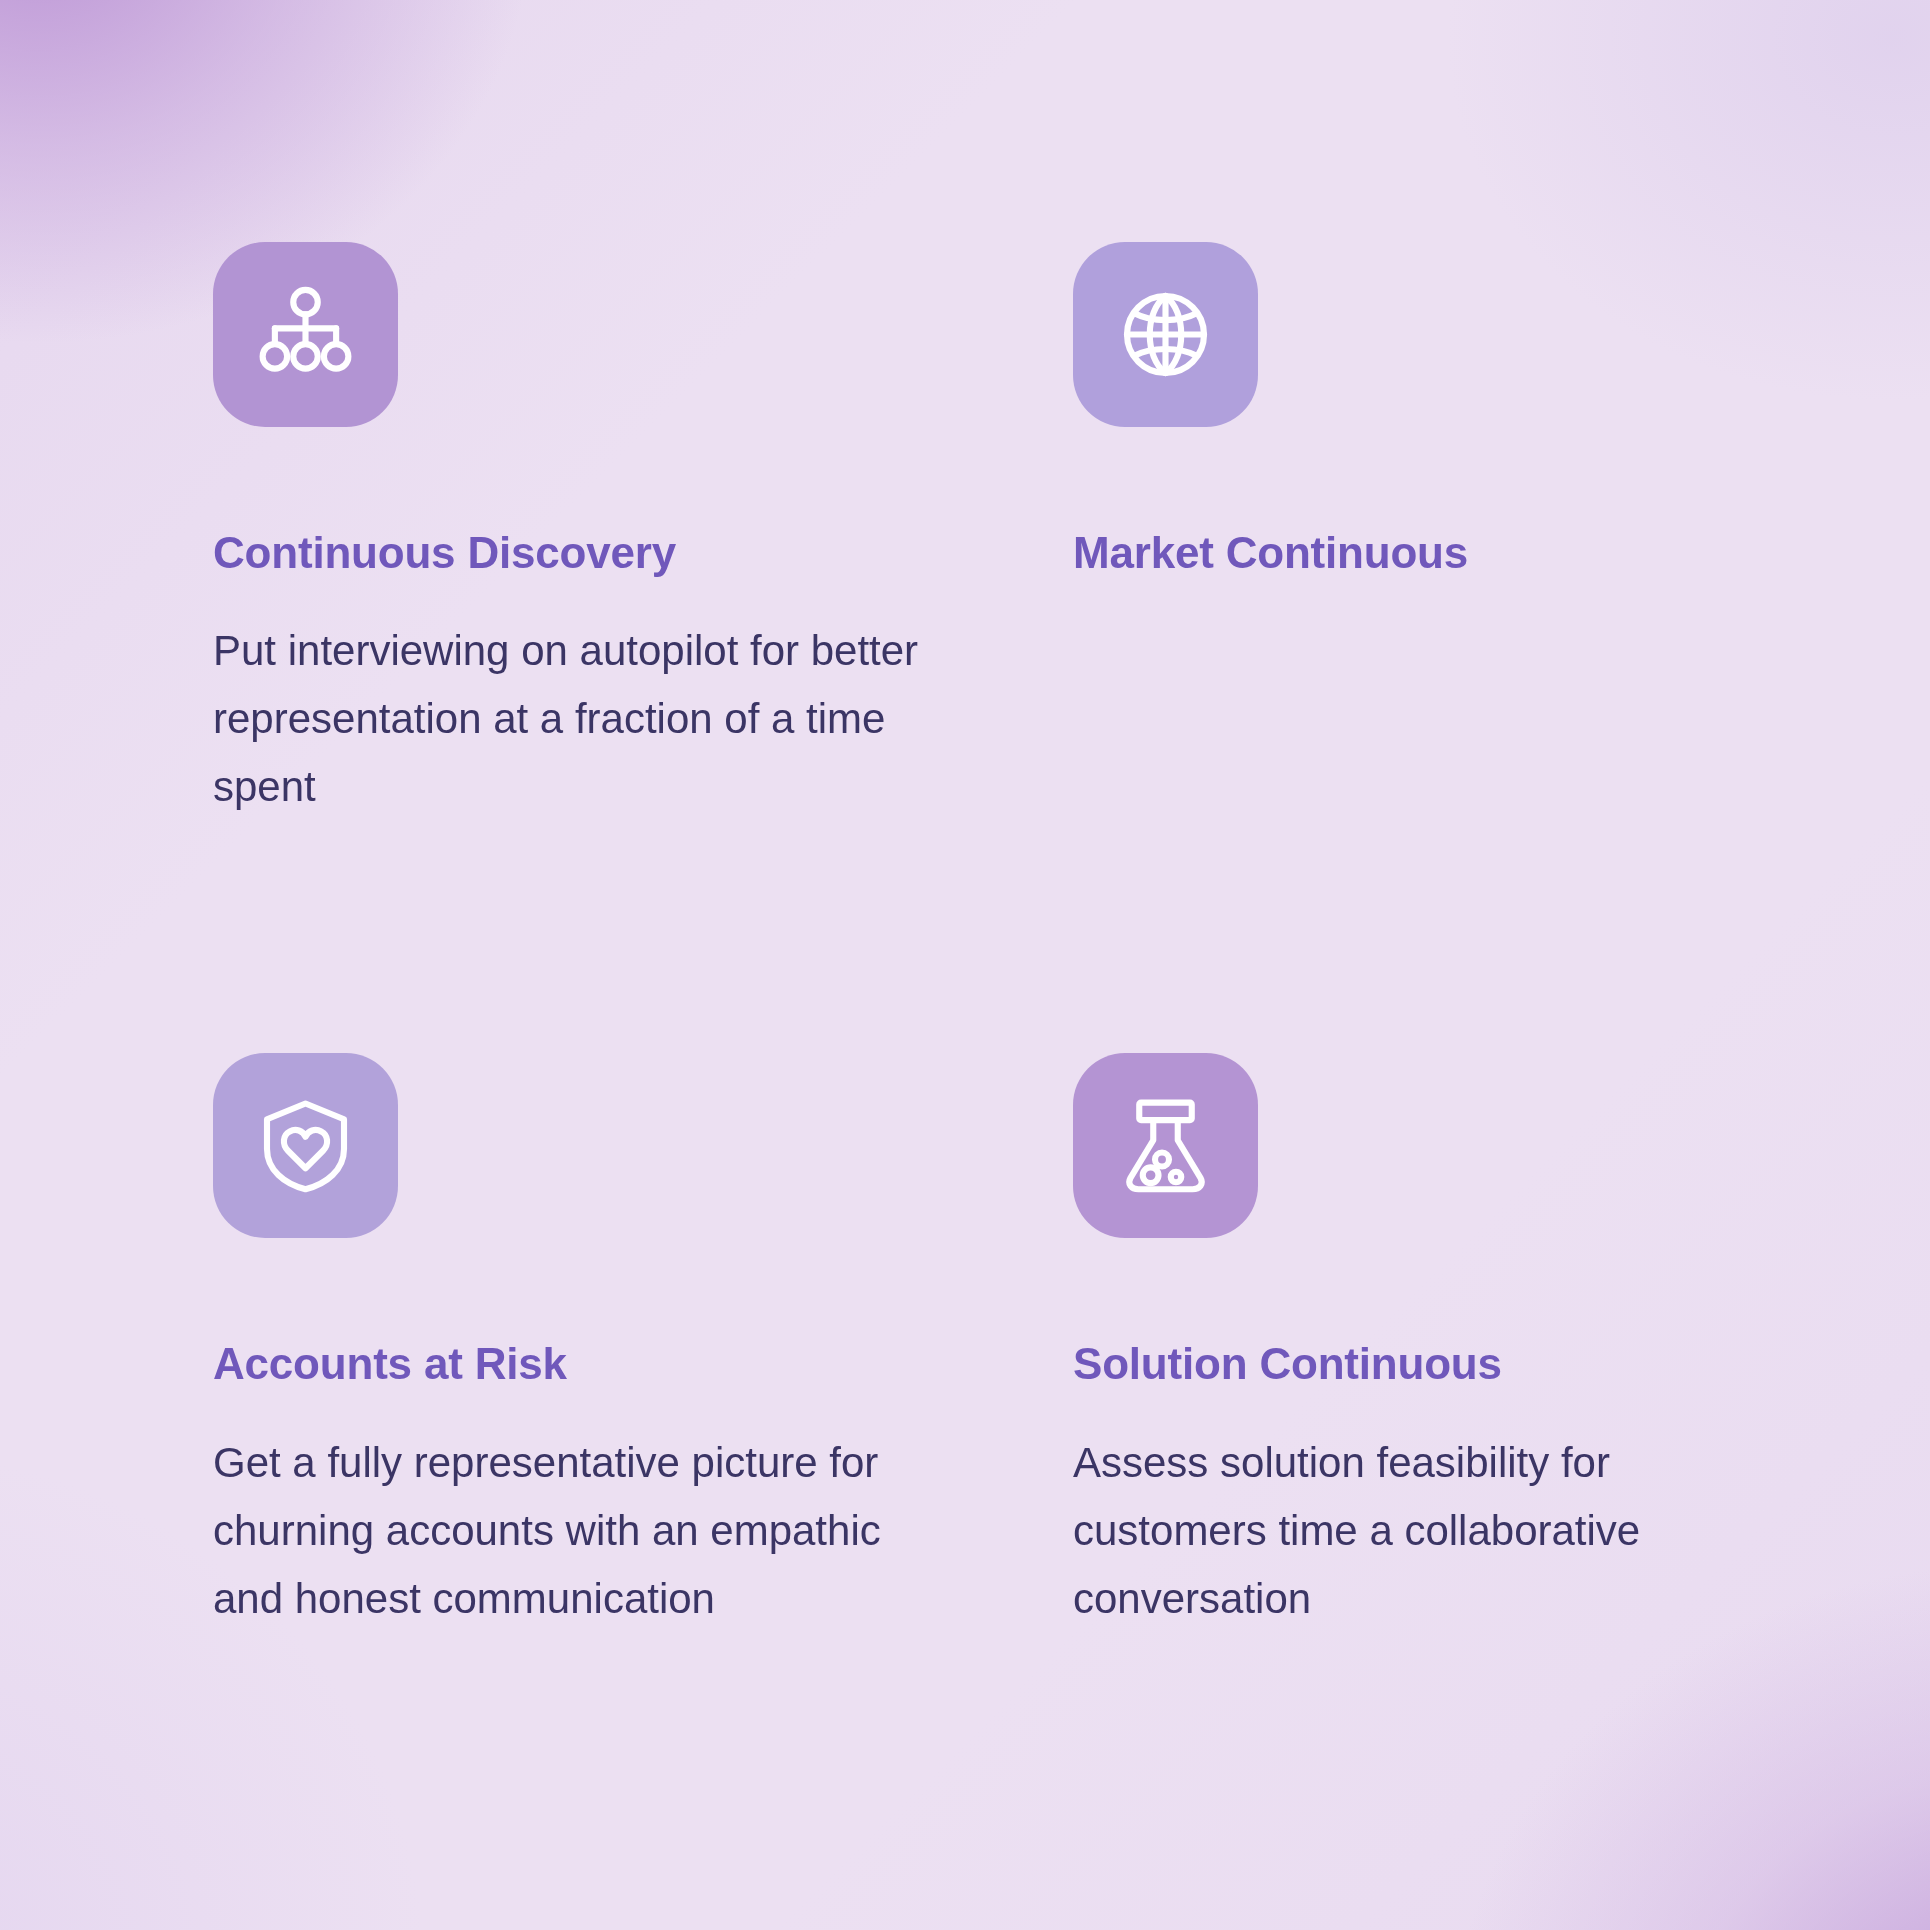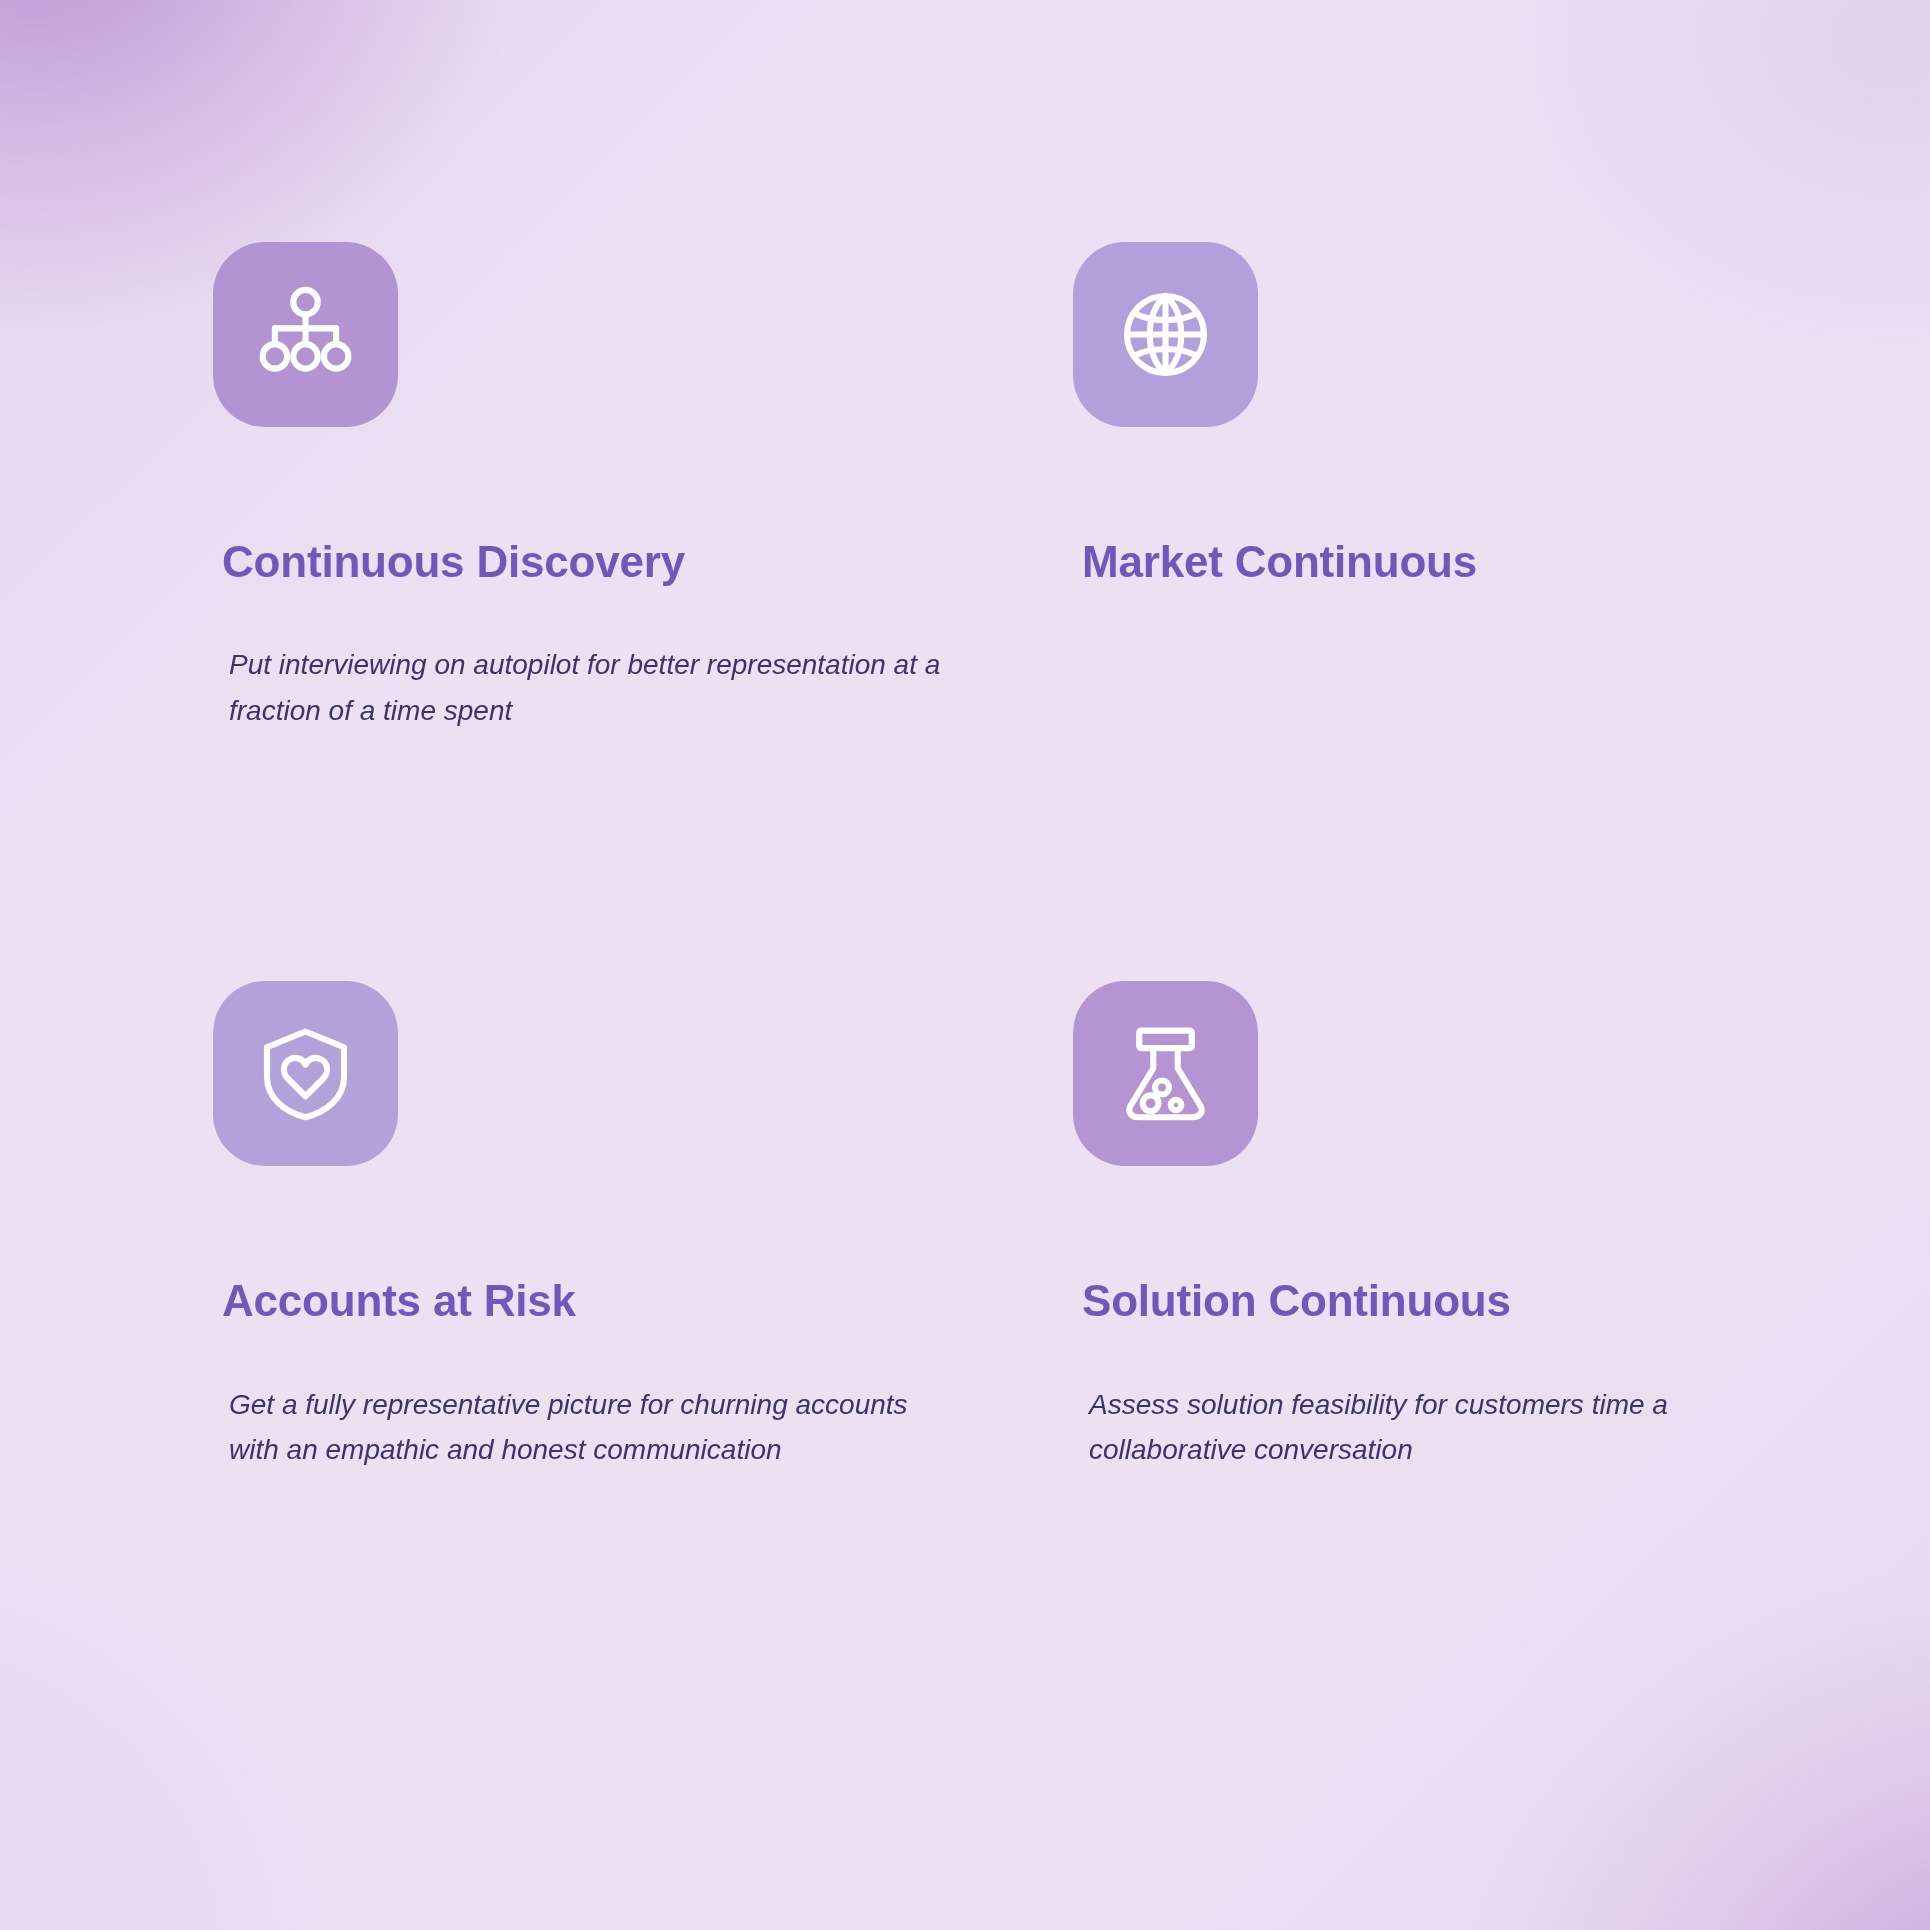--- a/index.html
+++ b/index.html
@@ -68,40 +68,39 @@
     fill: none;
     stroke-width: 7;
     stroke-linecap: round;
     stroke-linejoin: round;
   }
   .icon-tile svg .solidbar {
     fill: none;
   }
 
   .feature-title {
-    margin: 9px;
+    margin: 0;
     padding: 0;
     font-size: 44px;
     font-weight: bold;
     letter-spacing: -0.2px;
     color: #7058bb;
     padding-top: 102px;
     line-height: 1.1;
   }
 
   .feature-body {
-    margin: 16px;
+    margin: 0;
     padding: 0;
     padding-top: 40px;
-    font-size: 28px;
+    font-size: 42px;
     font-weight: normal;
     line-height: 1.62;
     color: #3b3565;
     max-width: 735px;
-    font-style: italic;
   }
 
   .col-right .feature-body { max-width: 701px; }
 </style>
 </head>
 <body>
 
 <div id="canvas">
 
   <div id="grid">

